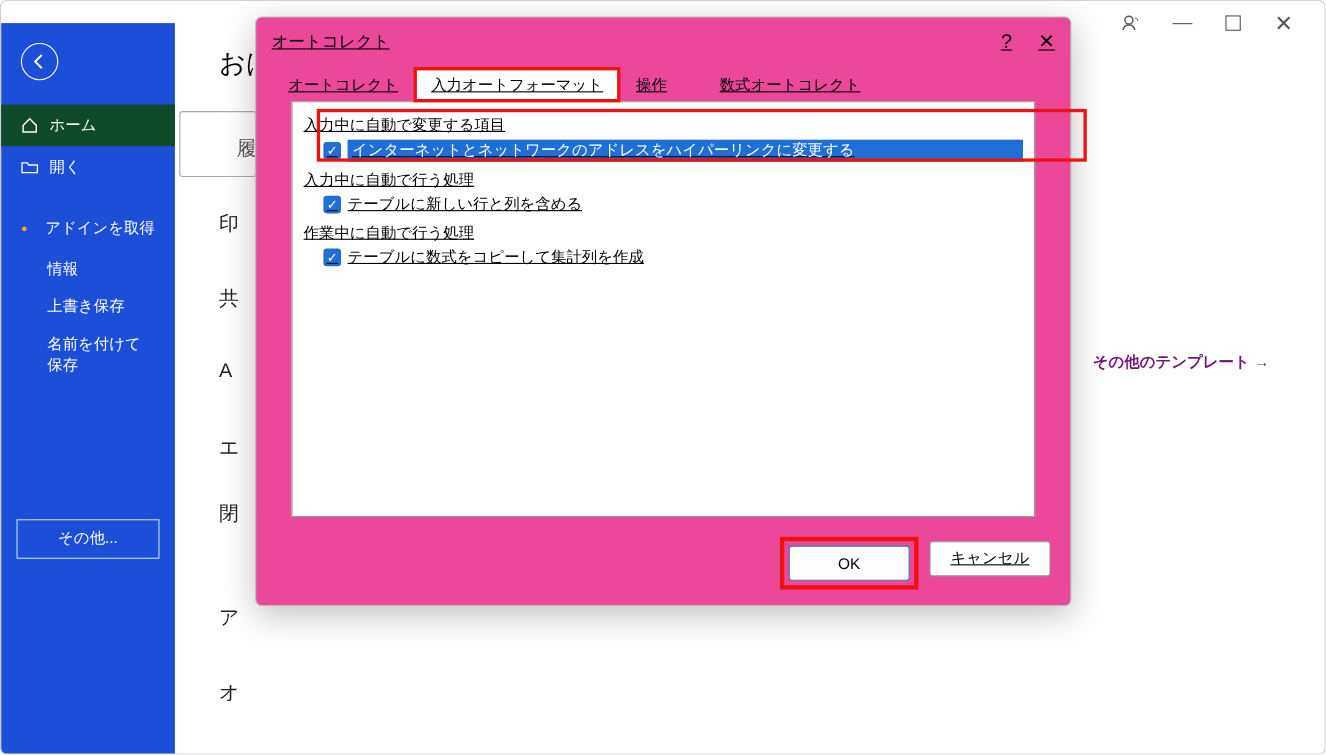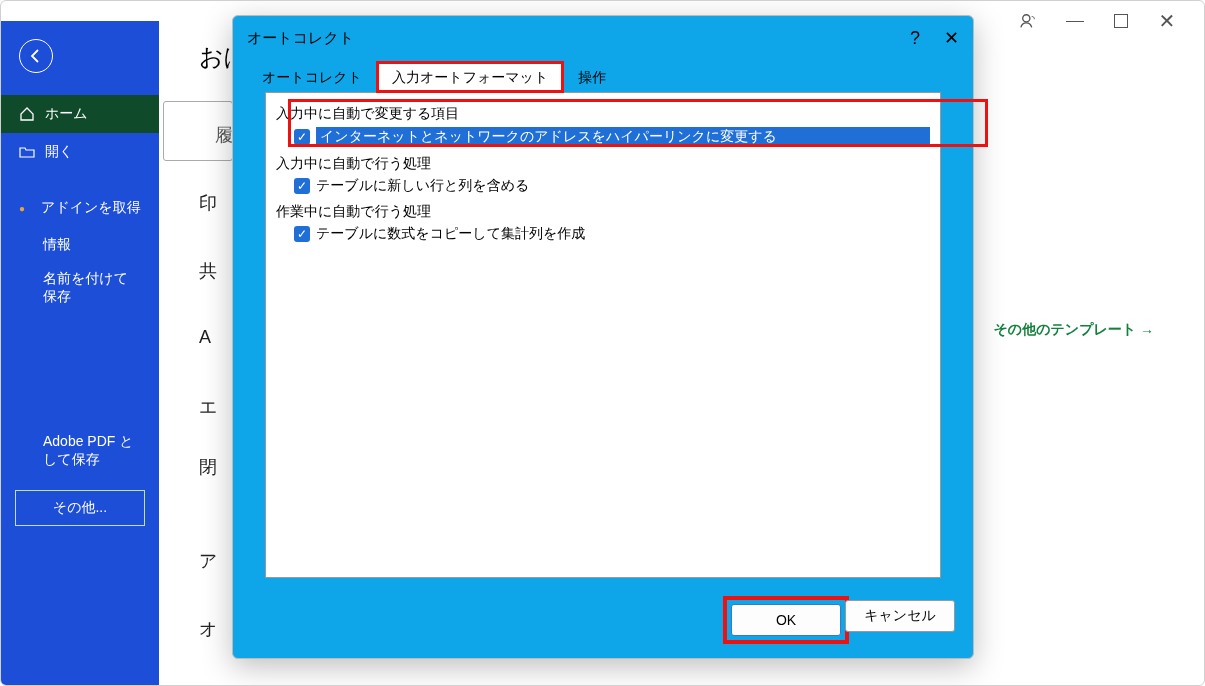--- a/index.html
+++ b/index.html
@@ -24,42 +24,42 @@
 .sb-bullet { color:#e8a33d; font-size:10px; margin-right:6px; }
 .sb-sub { padding:8px 18px 8px 42px; font-size:14px; line-height:1.3; }
 .sb-other { border:1px solid #bfe0cd; padding:8px 14px; margin:14px 14px 0; text-align:center; }
 .sb-icon { width:16px; display:flex; justify-content:center; }
 
 
 .bg-content { position:absolute; left:158px; top:0; right:0; bottom:0; }
 .greet { position:absolute; left:40px; top:40px; font-size:24px; }
 .bg-row { position:absolute; left:40px; font-size:18px; color:#222; }
 .bg-box { position:absolute; border:1.5px solid #aaa; border-radius:3px; }
-.more-tmpl { position:absolute; right:50px; top:320px; color:#15803d; font-weight:bold; font-size:14px; }
+.more-tmpl { position:absolute; right:50px; top:320px; color:#701a75; font-weight:bold; font-size:14px; }
 
 
-.dialog { position:absolute; left:231px; top:14px; width:742px; height:644px; background:#0ea5e9; border:1px solid #bbb; border-radius:6px; box-shadow:0 8px 30px rgba(0,0,0,.25); display:flex; flex-direction:column; }
+.dialog { position:absolute; left:231px; top:14px; width:742px; height:536px; background:#ec4899; border:1px solid #bbb; border-radius:6px; box-shadow:0 8px 30px rgba(0,0,0,.25); display:flex; flex-direction:column;text-decoration:underline; }
 .dlg-title { display:flex; align-items:center; height:44px; padding:0 14px; font-size:15px; }
 .dlg-title .spacer { flex:1; }
 .dlg-title .help { font-size:18px; margin-right:24px; cursor:pointer; }
 .dlg-title .close { font-size:18px; cursor:pointer; }
 
 .tabs { display:flex; align-items:flex-end; padding:0 14px; height:32px; font-size:14px; }
 .tab { padding:6px 14px 4px; border:1px solid transparent; cursor:pointer; }
 .tab.sel { border:1px solid #999; border-bottom:1px solid #fff; background:#fff; position:relative; z-index:2; }
 .tab.box { outline:3px solid #e11; outline-offset:-2px; }
 
 .panel { margin:0 32px 10px; border:1px solid #999; flex:1; padding:6px 10px; font-size:14px; position:relative; background:#fff; }
 .group-label { margin:6px 0 2px; }
 .chk-row { display:flex; align-items:center; gap:6px; padding:2px 0 2px 18px; }
 .chk { width:16px; height:16px; background:#1f6fd6; border-radius:3px; display:flex; align-items:center; justify-content:center; color:#fff; font-size:12px; flex-shrink:0; }
 .hl-sel { background:#1f6fd6; color:#fff; padding:1px 4px; flex:1; }
 .red-box-1 { position:absolute; border:3px solid #e11; left:22px; top:6px; width:700px; height:48px; pointer-events:none; }
 
-.btn-row { display:flex; justify-content:flex-end; padding:12px 18px 18px; }
+.btn-row { display:flex; justify-content:flex-end; gap:14px; padding:12px 18px 18px; }
 .btn { min-width:110px; height:32px; border:1px solid #999; background:#fdfdfd; border-radius:3px; font-size:14px; cursor:pointer; }
 .btn.ok { border:1px solid #3b78c4; }
 .ok-wrap { outline:4px solid #e11; padding:4px; }
 
 .hidden-text { position:absolute; color:#555; }
 </style>
 </head>
 <body>
 
 <div class="outer">
@@ -102,23 +102,23 @@
           </svg>
         </span>
       <span>開く</span>
     </div>
     <div class="sb-sep"></div>
     <div class="sb-item">
       <span class="sb-bullet">●</span>
       <span>アドインを取得</span>
     </div>
     <div class="sb-sub"><span>情報</span></div>
+    <div class="sb-sub"><span>上書き保存</span></div>
     <div class="sb-sub"><span>名前を付けて保存</span></div>
     <div style="height:110px"></div>
-    <div class="sb-sub"><span>Adobe PDF として保存</span></div>
     <div class="sb-other"><span>その他...</span></div>
   </div>
 
   <div class="bg-content">
     <div class="greet">おは</div>
     <div class="bg-box" style="left:4px; top:100px; width:70px; height:60px;"></div>
     <div class="bg-row hidden-text" style="top:122px; left:56px;">履</div>
     <div class="bg-row" style="top:190px;">印</div>
     <div class="bg-row" style="top:258px;">共</div>
     <div class="bg-row" style="top:326px;">A</div>
@@ -134,20 +134,21 @@
       <span>オートコレクト</span>
       <span class="spacer"></span>
       <span class="help">?</span>
       <span class="close">✕</span>
     </div>
 
     <div class="tabs">
       <div class="tab"><span>オートコレクト</span></div>
       <div class="tab sel box"><span>入力オートフォーマット</span></div>
       <div class="tab"><span>操作</span></div>
+      <div class="tab" style="margin-left:18px;"><span>数式オートコレクト</span></div>
     </div>
 
     <div class="panel">
       <div class="red-box-1"></div>
       <div class="group-label">入力中に自動で変更する項目</div>
       <div class="chk-row">
         <div class="chk">✓</div>
         <div class="hl-sel">インターネットとネットワークのアドレスをハイパーリンクに変更する</div>
       </div>
       <div class="group-label">入力中に自動で行う処理</div>

